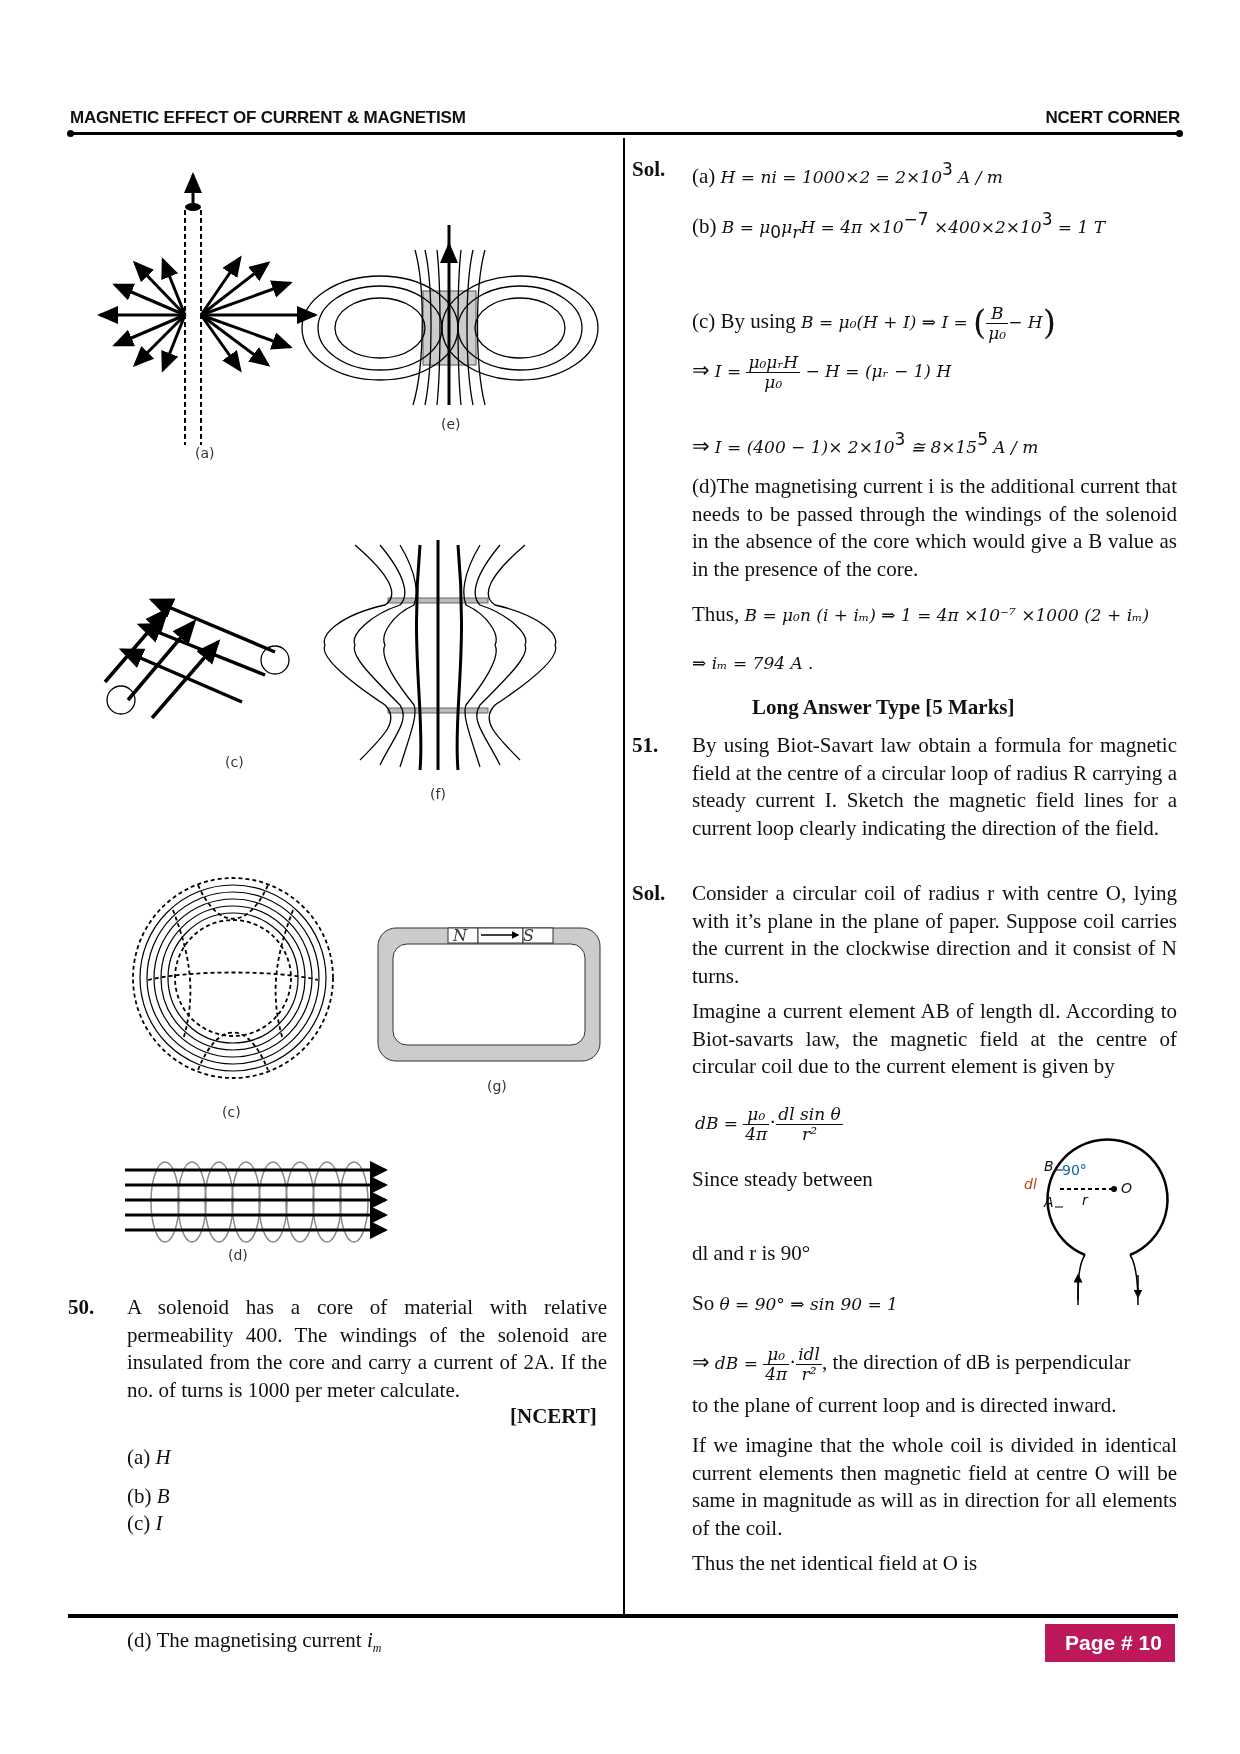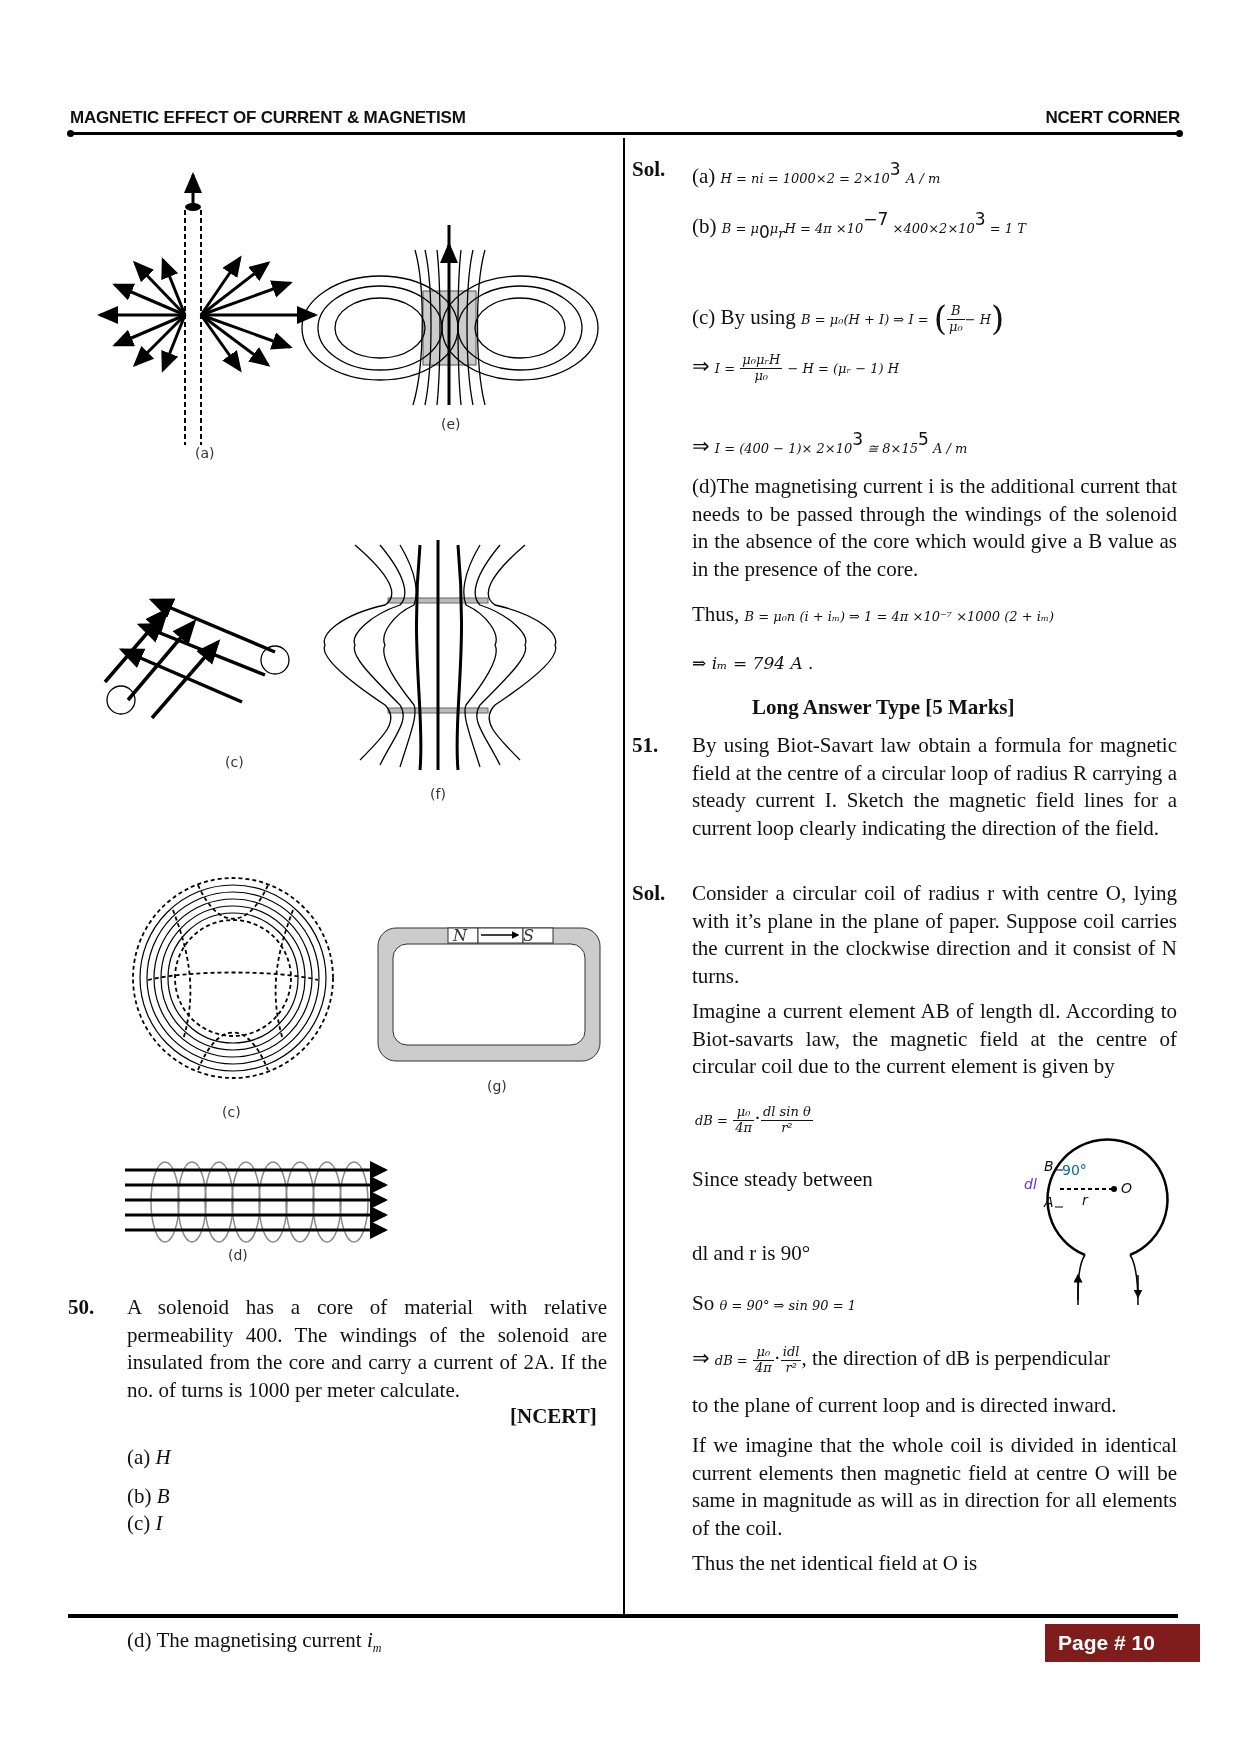--- a/index.html
+++ b/index.html
@@ -5,23 +5,23 @@
   html,body{margin:0;padding:0;background:#fff;}
   body{width:1240px;height:1754px;position:relative;overflow:hidden;font-family:"Liberation Serif",serif;color:#111;}
   .hdr{position:absolute;top:108px;left:70px;width:1110px;font-family:"Liberation Sans",sans-serif;font-weight:bold;font-size:17px;letter-spacing:-0.2px;}
   .hdr .l{position:absolute;left:0;top:0;}
   .hdr .r{position:absolute;right:0;top:0;}
   .hrule{position:absolute;top:132px;left:70px;width:1110px;height:3px;background:#000;}
   .hrule:before,.hrule:after{content:"";position:absolute;top:-2px;width:7px;height:7px;border-radius:50%;background:#000;}
   .hrule:before{left:-3px}.hrule:after{right:-3px}
   .vrule{position:absolute;left:623px;top:138px;width:2px;height:1480px;background:#000;}
   .frule{position:absolute;left:68px;top:1614px;width:1110px;height:4px;background:#000;}
-  .pagebadge{position:absolute;left:1045px;top:1624px;width:155px;height:38px;background:#7f1d1d;color:#fff;font-family:"Liberation Sans",sans-serif;font-weight:bold;font-size:21px;line-height:38px;padding-left:13px;box-sizing:border-box;}
+  .pagebadge{position:absolute;left:1045px;top:1624px;width:130px;height:38px;background:#be185d;color:#fff;font-family:"Liberation Sans",sans-serif;font-weight:bold;font-size:21px;line-height:38px;padding-left:20px;box-sizing:border-box;}
   .t{position:absolute;font-size:21px;line-height:27.5px;}
-  .m{font-family:"DejaVu Serif",serif;font-style:italic;font-size:13px;}
+  .m{font-family:"DejaVu Serif",serif;font-style:italic;font-size:17px;}
   .mr{font-family:"DejaVu Sans",sans-serif;font-size:17px;}
   .b{font-weight:bold;}
   .j{text-align:justify;}
   .lbl{position:absolute;font-family:"DejaVu Sans",sans-serif;font-size:14px;color:#333;}
   svg{position:absolute;overflow:visible;}
   .frac{display:inline-block;vertical-align:middle;text-align:center;line-height:1.1;}
   .frac .n{display:block;border-bottom:1px solid #111;padding:0 2px;}
   .frac .d{display:block;padding:0 2px;}
   sup,sub{font-size:12px;}
 </style>
@@ -248,21 +248,21 @@
   <path d="M100,130 C107,140 108,160 108,180" fill="none" stroke="#000" stroke-width="1.5"></path>
   <line x1="48" y1="175" x2="48" y2="150" stroke="#000" stroke-width="1.5" marker-end="url(#ahs)"></line>
   <line x1="108" y1="150" x2="108" y2="172" stroke="#000" stroke-width="1.5" marker-end="url(#ahs)"></line>
   <line x1="30" y1="64" x2="83" y2="64" stroke="#000" stroke-width="2" stroke-dasharray="4,3"></line>
   <circle cx="84" cy="64" r="3" fill="#000"></circle>
   <line x1="25" y1="45" x2="33" y2="45" stroke="#000"></line>
   <line x1="25" y1="82" x2="33" y2="82" stroke="#000"></line>
 </svg>
 <span class="lbl m" style="left:1044px;top:1158px;color:#111;">B</span>
 <span class="lbl m" style="left:1062px;top:1162px;color:#0369a1;font-style:normal;font-size:14px;">90°</span>
-<span class="lbl m" style="left:1024px;top:1176px;color:#6d28d9;">dl</span>
+<span class="lbl m" style="left:1024px;top:1176px;color:#c2410c;">dl</span>
 <span class="lbl m" style="left:1044px;top:1194px;color:#111;">A</span>
 <span class="lbl m" style="left:1082px;top:1192px;color:#111;">r</span>
 <span class="lbl m" style="left:1121px;top:1180px;color:#111;">O</span>
 
 <div class="t" style="left:692px;top:1345px;">
   <span>⇒</span>
   <span class="m">dB =</span>
   <span class="frac m"><span class="n">μ₀</span><span class="d">4π</span></span>·<span class="frac m"><span class="n">idl</span><span class="d">r²</span></span><span>, the direction of dB is perpendicular</span>
 </div>
 <div class="t" style="left:692px;top:1392px;width:485px;">to the plane of current loop and is directed inward.</div>

